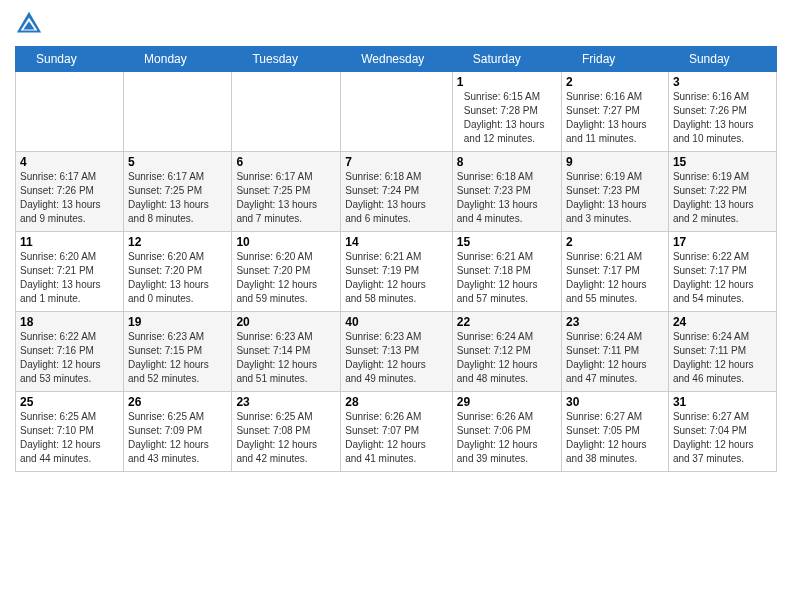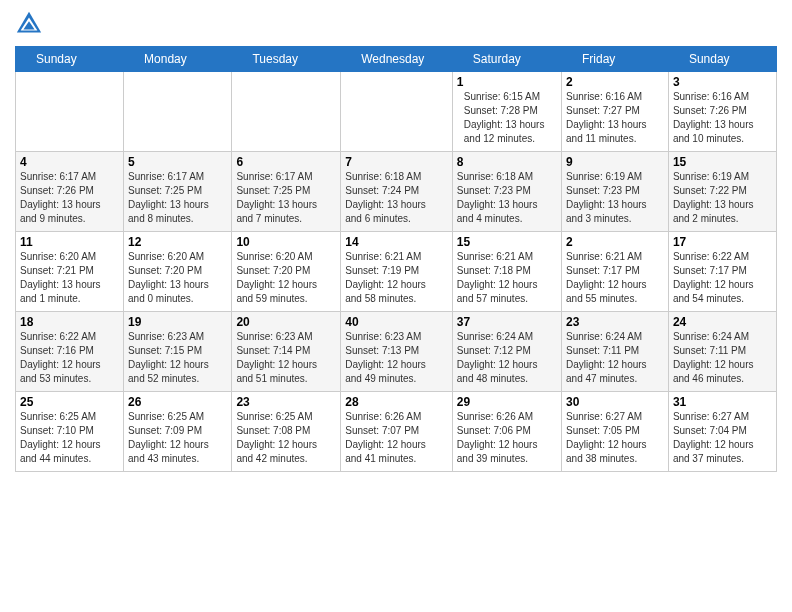--- a/index.html
+++ b/index.html
@@ -278,21 +278,21 @@
 and 51 minutes.</div>
           </td>
           <td>
             <span class="day-num">40</span>
             <div class="day-info" style="white-space: pre-line;">Sunrise: 6:23 AM
 Sunset: 7:13 PM
 Daylight: 12 hours
 and 49 minutes.</div>
           </td>
           <td>
-            <span class="day-num">37</span>
+            <span class="day-num">22</span>
             <div class="day-info" style="white-space: pre-line;">Sunrise: 6:24 AM
 Sunset: 7:12 PM
 Daylight: 12 hours
 and 48 minutes.</div>
           </td>
           <td>
             <span class="day-num">23</span>
             <div class="day-info" style="white-space: pre-line;">Sunrise: 6:24 AM
 Sunset: 7:11 PM
 Daylight: 12 hours

